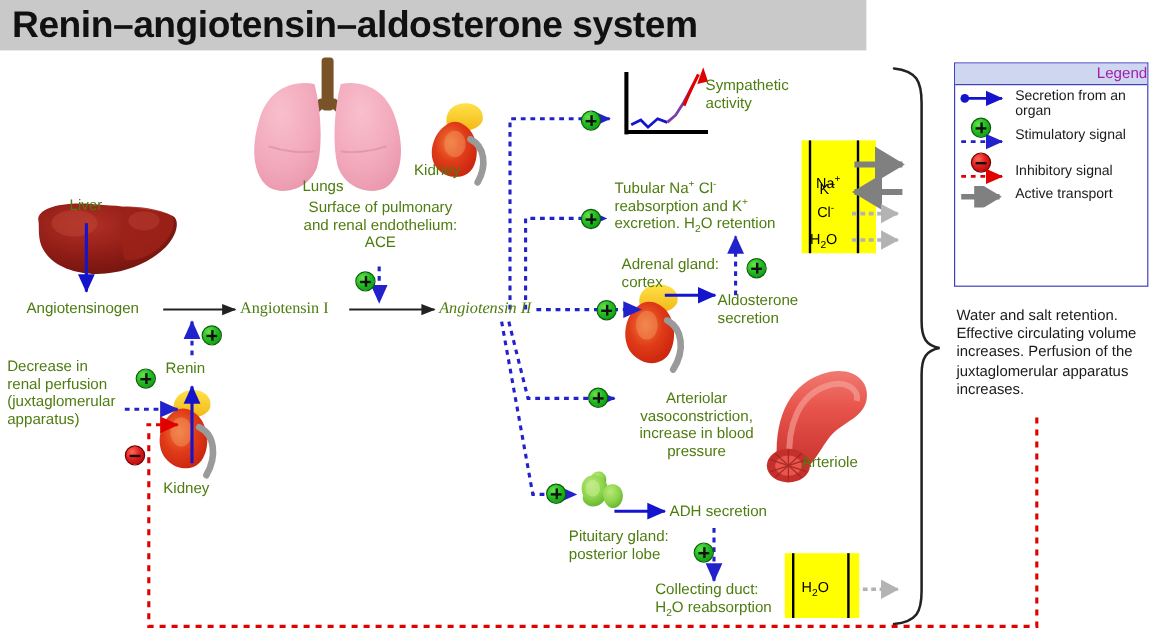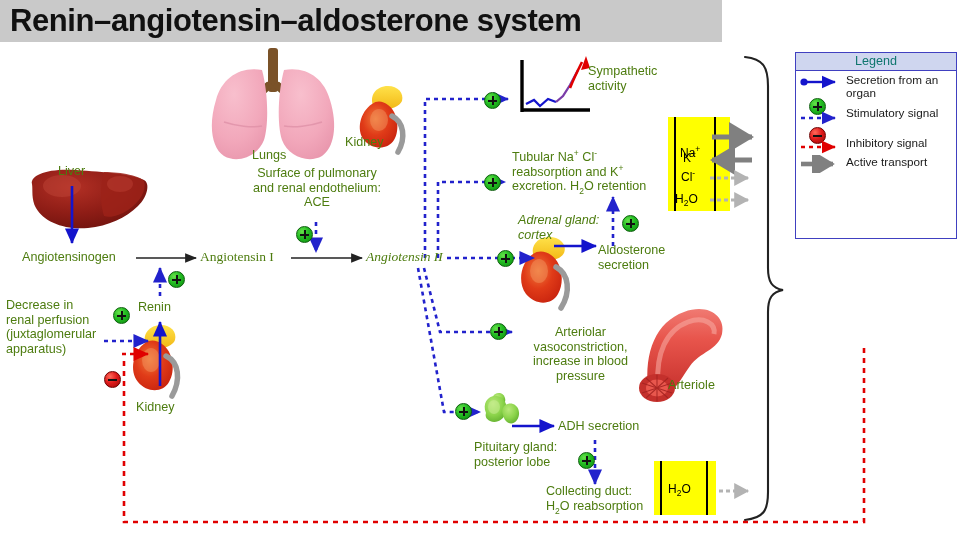--- a/index.html
+++ b/index.html
@@ -13,21 +13,21 @@
          font-family:"Liberation Sans",sans-serif;font-stretch:condensed;}
   .lbl{position:absolute;font-size:12.6px;line-height:14.6px;color:#4d7c0f;}
   .lbl.c{text-align:center;}
   .serif-ii{font-family:"Liberation Serif",serif;font-size:13.5px;}
   sup{font-size:8.5px;vertical-align:super;line-height:0;}
   sub{font-size:8.5px;vertical-align:sub;line-height:0;}
   
   .legend{position:absolute;left:795px;top:52px;width:160px;height:185px;
           border:1.4px solid #4040c0;background:#fff;}
   .legend-title{height:17px;background:#cfd6ef;border-bottom:1.2px solid #4040c0;
-                font-size:12.6px;text-align:center;line-height:17px;color:#0f766e;}
+                font-size:12.6px;text-align:right;line-height:17px;color:#a21caf;}
   .legend-row{position:relative;height:auto;display:flex;align-items:flex-start;gap:3px;padding:2px 2px 0 3px;}
   .legend-key{width:44px;flex:0 0 44px;height:18px;position:relative;}
   .legend-txt{font-size:11.7px;line-height:13.4px;color:#1a1a1a;}
   .summary{position:absolute;left:797px;top:256px;width:152px;font-size:12.4px;line-height:15.2px;}
   
   .memb{position:absolute;background:#ffff00;}
   .memb .vline{position:absolute;top:0;bottom:0;width:1.6px;background:#000;}
   .ion{position:absolute;font-size:12px;color:#000;}
   .plus{position:absolute;width:17px;height:17px;border-radius:50%;
         background:radial-gradient(circle at 34% 30%,#66e24a 0%,#22bb22 45%,#0e8a0e 100%);
@@ -283,21 +283,21 @@
 
   <div class="lbl" style="left:588px;top:64px;width:90px;">
     <span>Sympathetic</span><br>
     <span>activity</span>
   </div>
 
   <div class="lbl" style="left:512px;top:150px;width:160px;">
     Tubular Na<sup>+</sup> Cl<sup>-</sup><br>reabsorption and K<sup>+</sup><br>excretion. H<sub>2</sub>O retention
   </div>
 
-  <div class="lbl" style="left:518px;top:213px;width:120px;font-style:italic;">
+  <div class="lbl" style="left:518px;top:213px;width:120px;">
     <span>Adrenal gland:</span><br>
     <span>cortex</span>
   </div>
 
   <div class="lbl" style="left:598px;top:243px;width:100px;">
     <span>Aldosterone</span><br>
     <span>secretion</span>
   </div>
 
   <div class="lbl" style="left:518px;top:325px;width:125px;text-align:center;">
@@ -354,13 +354,14 @@
       <div class="legend-key">
         <svg width="44" height="18">
           <line x1="2" y1="9" x2="34" y2="9" stroke="#808080" stroke-width="4.6" marker-end="url(#mkGray)"></line>
         </svg>
       </div>
       <div class="legend-txt">Active transport</div>
     </div>
 
   </div>
 
+  <div class="summary">Water and salt retention. Effective circulating volume increases. Perfusion of the juxtaglomerular apparatus increases.</div>
 </div>
 
 </body></html>

